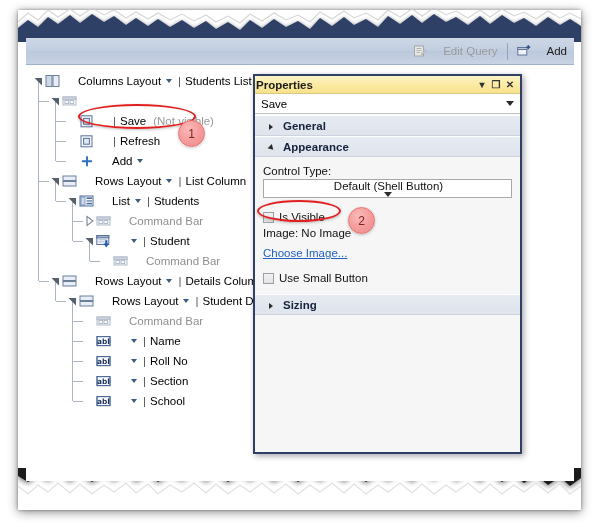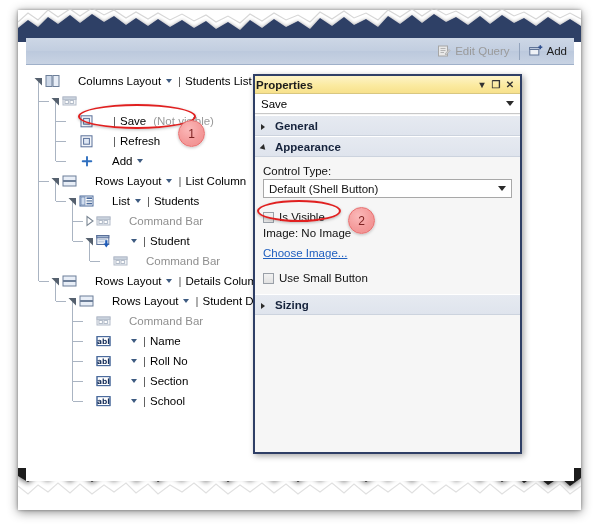--- a/index.html
+++ b/index.html
@@ -57,21 +57,21 @@
     left: 0; top: 0;
     width: 548px; height: 27px;
     background: linear-gradient(to bottom, #cdd7e6 0%, #c2cee0 48%, #bcc9dd 52%, #c8d3e3 100%);
     border-bottom: 1px solid #9fb0c9;
     display: flex;
     align-items: center;
     justify-content: flex-end;
     padding-right: 2px;
   }
   .tb-item {
-    display: flex; align-items: center; gap: 4px;
+    display: flex; align-items: center; gap: 16px;
     font-size: 11.5px;
     color: #1c1c1c;
     padding: 2px 5px;
     white-space: nowrap;
   }
   .tb-item.disabled { color: #9a9a9a; }
   .tb-sep {
     width: 1px; height: 17px;
     background: #93a4bd;
     margin: 0 4px;
@@ -167,21 +167,21 @@
     left: 0; top: 39px; right: 0; bottom: 0;
     background: #f6f6f6;
     overflow: hidden;
   }
   .sect-hdr {
     height: 21px;
     background: linear-gradient(to bottom, #e6eaf1 0%, #dfe4ed 100%);
     border-top: 1px solid #ffffff;
     border-bottom: 1px solid #ccd3de;
     display: flex; align-items: center;
-    padding-left: 6px;
+    padding-left: 14px;
     font-size: 11.5px; font-weight: bold;
     color: #16233c;
   }
   .sect-arrow {
     display: inline-block;
     width: 10px; margin-right: 4px;
     position: relative;
   }
   .arrow-right {
     width:0;height:0;
@@ -205,20 +205,21 @@
   }
   .fld-label { margin-bottom: 2px; }
   .combo {
     height: 19px;
     background: #fff;
     border: 1px solid #a8a8a8;
     display: flex; align-items: center;
     padding: 0 3px 0 5px;
     font-size: 11.5px;
     margin-bottom: 7px;
+    flex-direction: column;
   }
   .combo .sp { flex:1 1 auto; }
   .dd-arrow {
     width:0;height:0;
     border-left:4px solid transparent;
     border-right:4px solid transparent;
     border-top:5px solid #2b2b2b;
     display:inline-block;
     margin-right:2px;
   }

